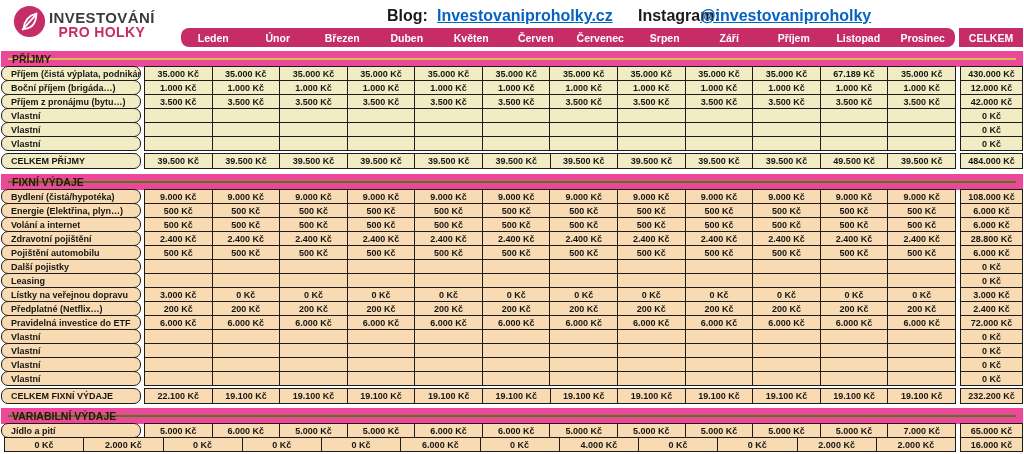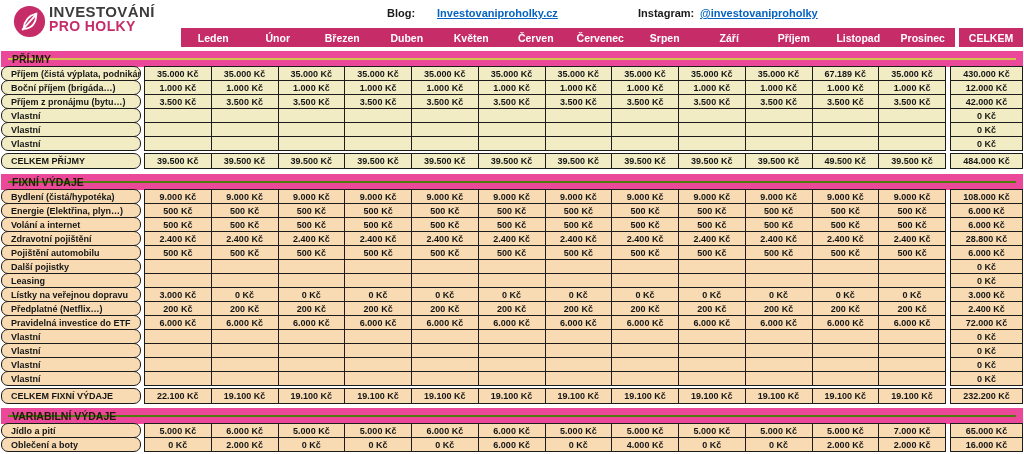--- a/index.html
+++ b/index.html
@@ -4,51 +4,51 @@
 <style>
   html,body{margin:0;padding:0;}
   .page{
     position:relative;width:1024px;height:454px;background:#ffffff;overflow:hidden;
     font-family:"Liberation Sans","DejaVu Sans",sans-serif;color:#161616;
   }
   
   .toprow{position:absolute;top:0;left:0;width:1024px;height:28px;}
   .logo{position:absolute;left:13px;top:5px;display:flex;align-items:center;}
   .logo svg{display:block;}
-  .brand{position:absolute;left:49px;top:5px;line-height:14px;}
+  .brand{position:absolute;left:49px;top:11px;line-height:14px;text-align:center;}
   .brand .b1{font-size:15px;font-weight:800;color:#3c3c3c;letter-spacing:.4px;}
   .brand .b2{font-size:14px;font-weight:800;color:#c62c68;letter-spacing:.4px;}
-  .linkline{position:absolute;top:7px;left:0;width:852px;height:16px;font-size:11px;font-weight:700;}
+  .linkline{position:absolute;top:7px;left:0;width:852px;height:16px;font-size:16px;font-weight:700;}
   .linkline .lbl{position:absolute;color:#1a1a1a;}
   .linkline a{position:absolute;color:#0563c1;text-decoration:underline;font-weight:700;cursor:pointer;}
   #blogLbl{left:387px;} #blogLink{left:437px;} #igLbl{left:638px;} #igLink{left:700px;}
   
   .tbl{position:absolute;left:1px;top:28px;width:1022px;}
   .mrow{display:flex;height:19px;}
   .mpad{width:180px;}
-  .mbar{flex:1;display:flex;background:#c62c68;}
+  .mbar{flex:1;display:flex;background:#c62c68;border-radius:8px;}
   .mcell{flex:1;display:flex;align-items:center;justify-content:center;
          color:#ffffff;font-size:10.5px;font-weight:700;}
   .mgap{width:4px;}
   .mtot{width:64px;display:flex;align-items:center;justify-content:center;
         background:#c62c68;color:#fff;font-size:10.5px;font-weight:700;}
   .sec{height:16px;border:7px solid #ec4899;box-sizing:border-box;display:flex;align-items:center;
        padding-left:4px;font-size:10.5px;font-weight:700;color:#201c00;}
   .sec.yellow{background:#d0c44e;}
   .sec.orange{background:#4d7c0f;}
   .row{display:flex;height:15px;margin-top:-1px;}
-  .row.trow{height:16px;}
+  .row.trow{height:16px;justify-content:flex-end;}
   .cell{border:1px solid #1c1c1c;box-sizing:border-box;display:flex;align-items:center;
         font-size:9px;font-weight:700;overflow:hidden;white-space:nowrap;}
   .lab{width:140px;padding-left:9px;border-radius:7px;}
   .gapA{width:3px;}
   .gapB{width:4px;}
   .val{flex:1;justify-content:center;}
   .val + .val{margin-left:-1px;}
-  .tot{width:73px;justify-content:center;}
+  .tot{width:63px;justify-content:center;}
   .yellow-cell{background:#f1ecc3;}
   .orange-cell{background:#f8dbb2;}
   .sp{width:100%;}
 </style>
 </head>
 <body>
 
 <div class="page">
 
   <div class="toprow">
@@ -507,21 +507,20 @@
         <div class="cell val orange-cell">5.000 Kč</div>
         <div class="cell val orange-cell">5.000 Kč</div>
         <div class="cell val orange-cell">5.000 Kč</div>
         <div class="cell val orange-cell">5.000 Kč</div>
         <div class="cell val orange-cell">5.000 Kč</div>
         <div class="cell val orange-cell">7.000 Kč</div>
         <div class="gapB"></div>
         <div class="cell tot orange-cell">65.000 Kč</div>
       </div>
       <div class="row">
-        <div class="cell lab orange-cell">Oblečení a boty</div>
         <div class="gapA"></div>
         <div class="cell val orange-cell">0 Kč</div>
         <div class="cell val orange-cell">2.000 Kč</div>
         <div class="cell val orange-cell">0 Kč</div>
         <div class="cell val orange-cell">0 Kč</div>
         <div class="cell val orange-cell">0 Kč</div>
         <div class="cell val orange-cell">6.000 Kč</div>
         <div class="cell val orange-cell">0 Kč</div>
         <div class="cell val orange-cell">4.000 Kč</div>
         <div class="cell val orange-cell">0 Kč</div>

